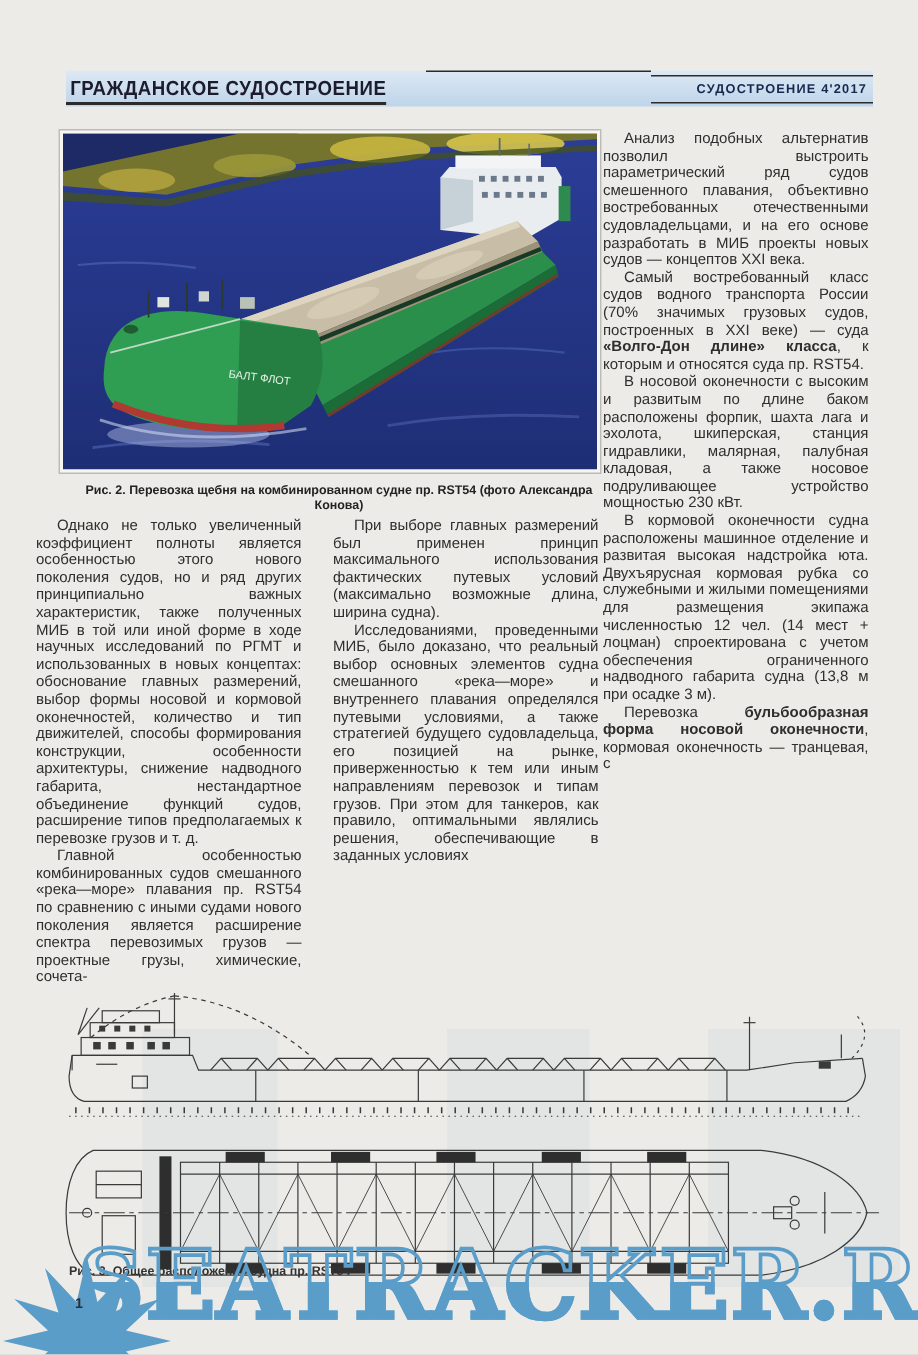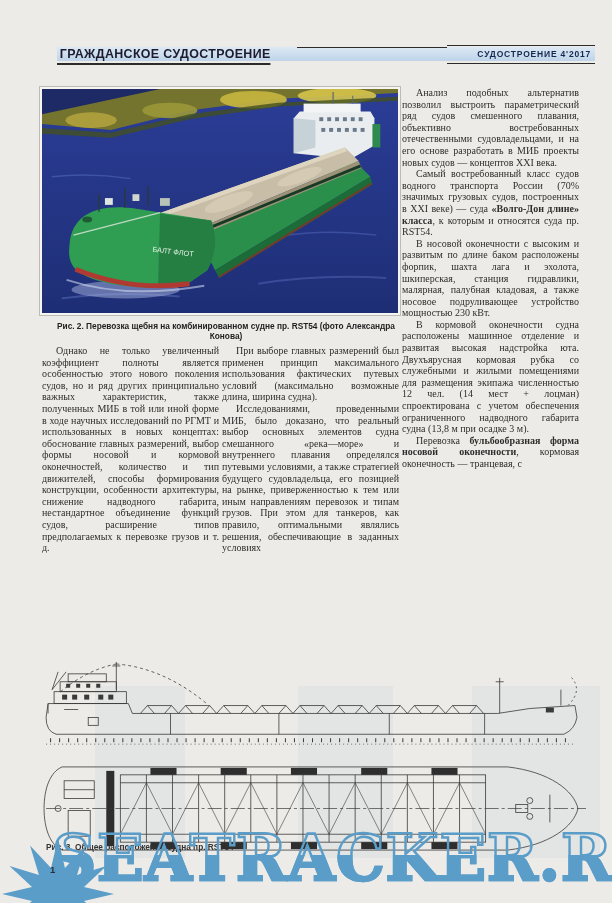--- a/index.html
+++ b/index.html
@@ -3,21 +3,21 @@
 <meta charset="utf-8">
 <style>
   html,body{margin:0;padding:0;background:#d8d6d2;}
   .page{
     position:relative;width:612px;height:903px;margin:0 auto;
     background:#edebe7;overflow:hidden;
     font-family:"Liberation Sans",sans-serif;color:#2e2e2e;
   }
   
   .header{
-    position:absolute;left:57px;top:47px;width:538px;height:14px;
+    position:absolute;left:44px;top:47px;width:538px;height:24px;
     background:linear-gradient(to bottom,#dde9f4,#bed4e9);
     display:flex;align-items:center;
   }
   .htitle{
     font-weight:bold;font-size:13.5px;letter-spacing:.4px;color:#1c1c2e;
     transform:scaleX(.92);transform-origin:left center;white-space:nowrap;
     padding-left:3px;border-bottom:2px solid #2b2b2b;line-height:19px;
   }
   .hrule{flex:1;height:100%;border-top:1.5px solid #2b2b2b;margin-left:8px;}
   .hbadge{
@@ -31,23 +31,23 @@
     background:#f6f5f2;border:1px solid #bdbbb5;box-sizing:border-box;padding:2px;
   }
   .photo svg{display:block;width:100%;height:100%;}
   .cap2{
     position:absolute;left:45px;top:321px;width:362px;text-align:center;
     font-size:8.3px;font-weight:bold;color:#222;
   }
   
   .col{position:absolute;font-size:10px;line-height:11.6px;text-align:justify;}
   .col p{margin:0;}
-  .col p.ind{text-indent:14px;font-family:Liberation Serif, serif;}
+  .col p.ind{text-indent:14px;}
   .col b{font-weight:bold;}
-  .col-left{left:42px;top:345px;width:177px;}
+  .col-left{left:24px;top:345px;width:177px;}
   .col-mid{left:222px;top:345px;width:177px;}
   .col-right{left:402px;top:87px;width:177px;}
   
   .scanband{position:absolute;background:rgba(135,175,210,.10);}
   .drawing{position:absolute;left:28px;top:660px;width:562px;height:198px;}
   .drawing svg{display:block;width:100%;height:100%;}
   .cap3{
     position:absolute;left:46px;top:842px;font-size:8.3px;font-weight:bold;color:#333;z-index:2;
   }
   
@@ -151,20 +151,21 @@
       <path d="M34,185 Q90,208 150,200" stroke="#b03a32" stroke-width="5" fill="none"></path>
       <line x1="180" y1="193" x2="335" y2="97" stroke="#8a2f2a" stroke-width="2" opacity=".8"></line>
 
       <text x="112" y="167" font-size="7.5" fill="#e4f1e6" font-family="Liberation Sans, sans-serif" transform="rotate(7 112 167)">БАЛТ ФЛОТ</text>
     </svg>
   </div>
   <div class="cap2">Рис. 2. Перевозка щебня на комбинированном судне пр. RST54 (фото Александра Конова)</div>
 
   <div class="col col-left">
     <p class="ind">Однако не только увеличенный коэффициент полноты является особенностью этого нового поколения судов, но и ряд других принципиально важных характеристик, также полученных МИБ в той или иной форме в ходе научных исследований по РГМТ и использованных в новых концептах: обоснование главных размерений, выбор формы носовой и кормовой оконечностей, количество и тип движителей, способы формирования конструкции, особенности архитектуры, снижение надводного габарита, нестандартное объединение функций судов, расширение типов предполагаемых к перевозке грузов и т. д.</p>
+    <p class="ind">Главной особенностью комбинированных судов смешанного «река—море» плавания пр. RST54 по сравнению с иными судами нового поколения является расширение спектра перевозимых грузов — проектные грузы, химические, сочета-</p>
   </div>
 
   <div class="col col-mid">
     <p class="ind">При выборе главных размерений был применен принцип максимального использования фактических путевых условий (максимально возможные длина, ширина судна).</p>
     <p class="ind">Исследованиями, проведенными МИБ, было доказано, что реальный выбор основных элементов судна смешанного «река—море» и внутреннего плавания определялся путевыми условиями, а также стратегией будущего судовладельца, его позицией на рынке, приверженностью к тем или иным направлениям перевозок и типам грузов. При этом для танкеров, как правило, оптимальными являлись решения, обеспечивающие в заданных условиях</p>
   </div>
 
   <div class="col col-right">
     <p class="ind">Анализ подобных альтернатив позволил выстроить параметрический ряд судов смешенного плавания, объективно востребованных отечественными судовладельцами, и на его основе разработать в МИБ проекты новых судов — концептов XXI века.</p>
     <p class="ind"><span>Самый востребованный класс судов водного транспорта России (70% значимых грузовых судов, построенных в XXI веке) — суда </span><b>«Волго-Дон длине» класса</b><span>, к которым и относятся суда пр. RST54.</span></p>

